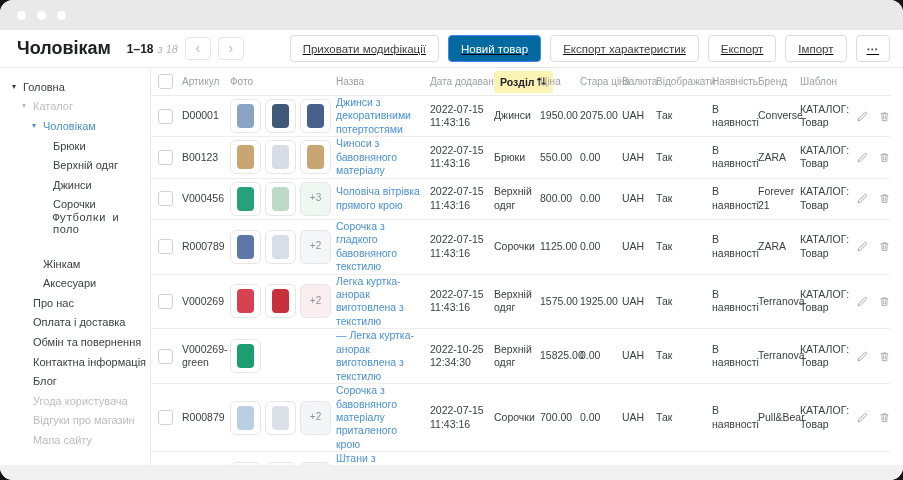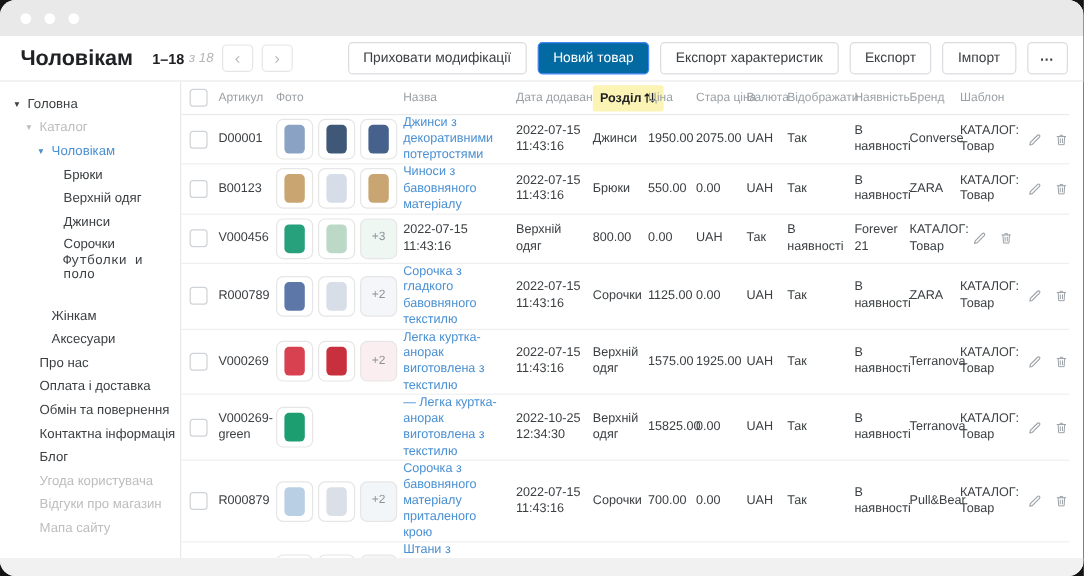--- a/index.html
+++ b/index.html
@@ -10,21 +10,21 @@
   .dot{width:9px;height:9px;border-radius:50%;background:#fff;display:inline-block;cursor:pointer;}
   
   .toolbar{height:37px;display:flex;align-items:center;background:#fff;border-bottom:1px solid #e9e9e9;
     padding:0 13px 0 17px;flex-shrink:0;}
   .page-title{font-size:18px;font-weight:700;color:#202124;margin:0 16px 0 0;}
   .pagination{display:flex;align-items:center;}
   .pg-range{font-weight:700;font-size:12px;color:#202124;}
   .pg-of{color:#b5b5b5;font-size:11px;margin-left:4px;font-style:italic;}
   .pagebtn{width:26px;height:23px;border:1px solid #e5e5e5;border-radius:4px;background:#fff;color:#b9bcc0;
     font-size:14px;line-height:1;margin-left:7px;display:flex;align-items:center;justify-content:center;cursor:pointer;padding:0 0 2px 0;}
-  .toolbar-actions{margin-left:auto;display:flex;gap:9px;align-items:center;}
+  .toolbar-actions{margin-left:auto;display:flex;gap:9px;align-items:center;text-decoration:underline;}
   .tbtn{height:27px;padding:0 12px;font-size:11.5px;color:#3c4043;background:#fff;border:1px solid #dadce0;
     border-radius:4px;cursor:pointer;font-family:inherit;white-space:nowrap;}
   .tbtn.primary{background:#0369a1;border-color:#4285f4;color:#fff;}
   .tbtn.more{padding:0 10px;font-weight:700;letter-spacing:1px;}
   
   .content{flex:1;display:flex;min-height:0;}
   .sidebar{width:151px;border-right:1px solid #e9e9e9;padding-top:9px;box-sizing:border-box;flex-shrink:0;overflow:hidden;}
   .side-item{height:19.6px;display:flex;align-items:center;font-size:11px;cursor:pointer;}
   .side-item .caret{width:11px;font-size:8px;line-height:1;}
   .side-item.normal{color:#3c4043;}
@@ -257,20 +257,21 @@
             <div class="cell">V000456</div>
             <div class="cell photos">
               <span class="thumb">
                 <span class="garment" style="background: rgb(39, 161, 124);"></span>
               </span>
               <span class="thumb">
                 <span class="garment" style="background: rgb(188, 217, 200);"></span>
               </span>
               <span class="thumb" style="background: rgb(238, 247, 242);">+3</span>
             </div>
+            <div class="cell"><span class="name-link">Чоловіча вітрівка прямого крою</span></div>
             <div class="cell">2022-07-15 11:43:16</div>
             <div class="cell">Верхній одяг</div>
             <div class="cell nowrap">800.00</div>
             <div class="cell nowrap">0.00</div>
             <div class="cell">UAH</div>
             <div class="cell">Так</div>
             <div class="cell">В наявності</div>
             <div class="cell">Forever 21</div>
             <div class="cell">КАТАЛОГ: Товар</div>
             <div class="cell actions">

